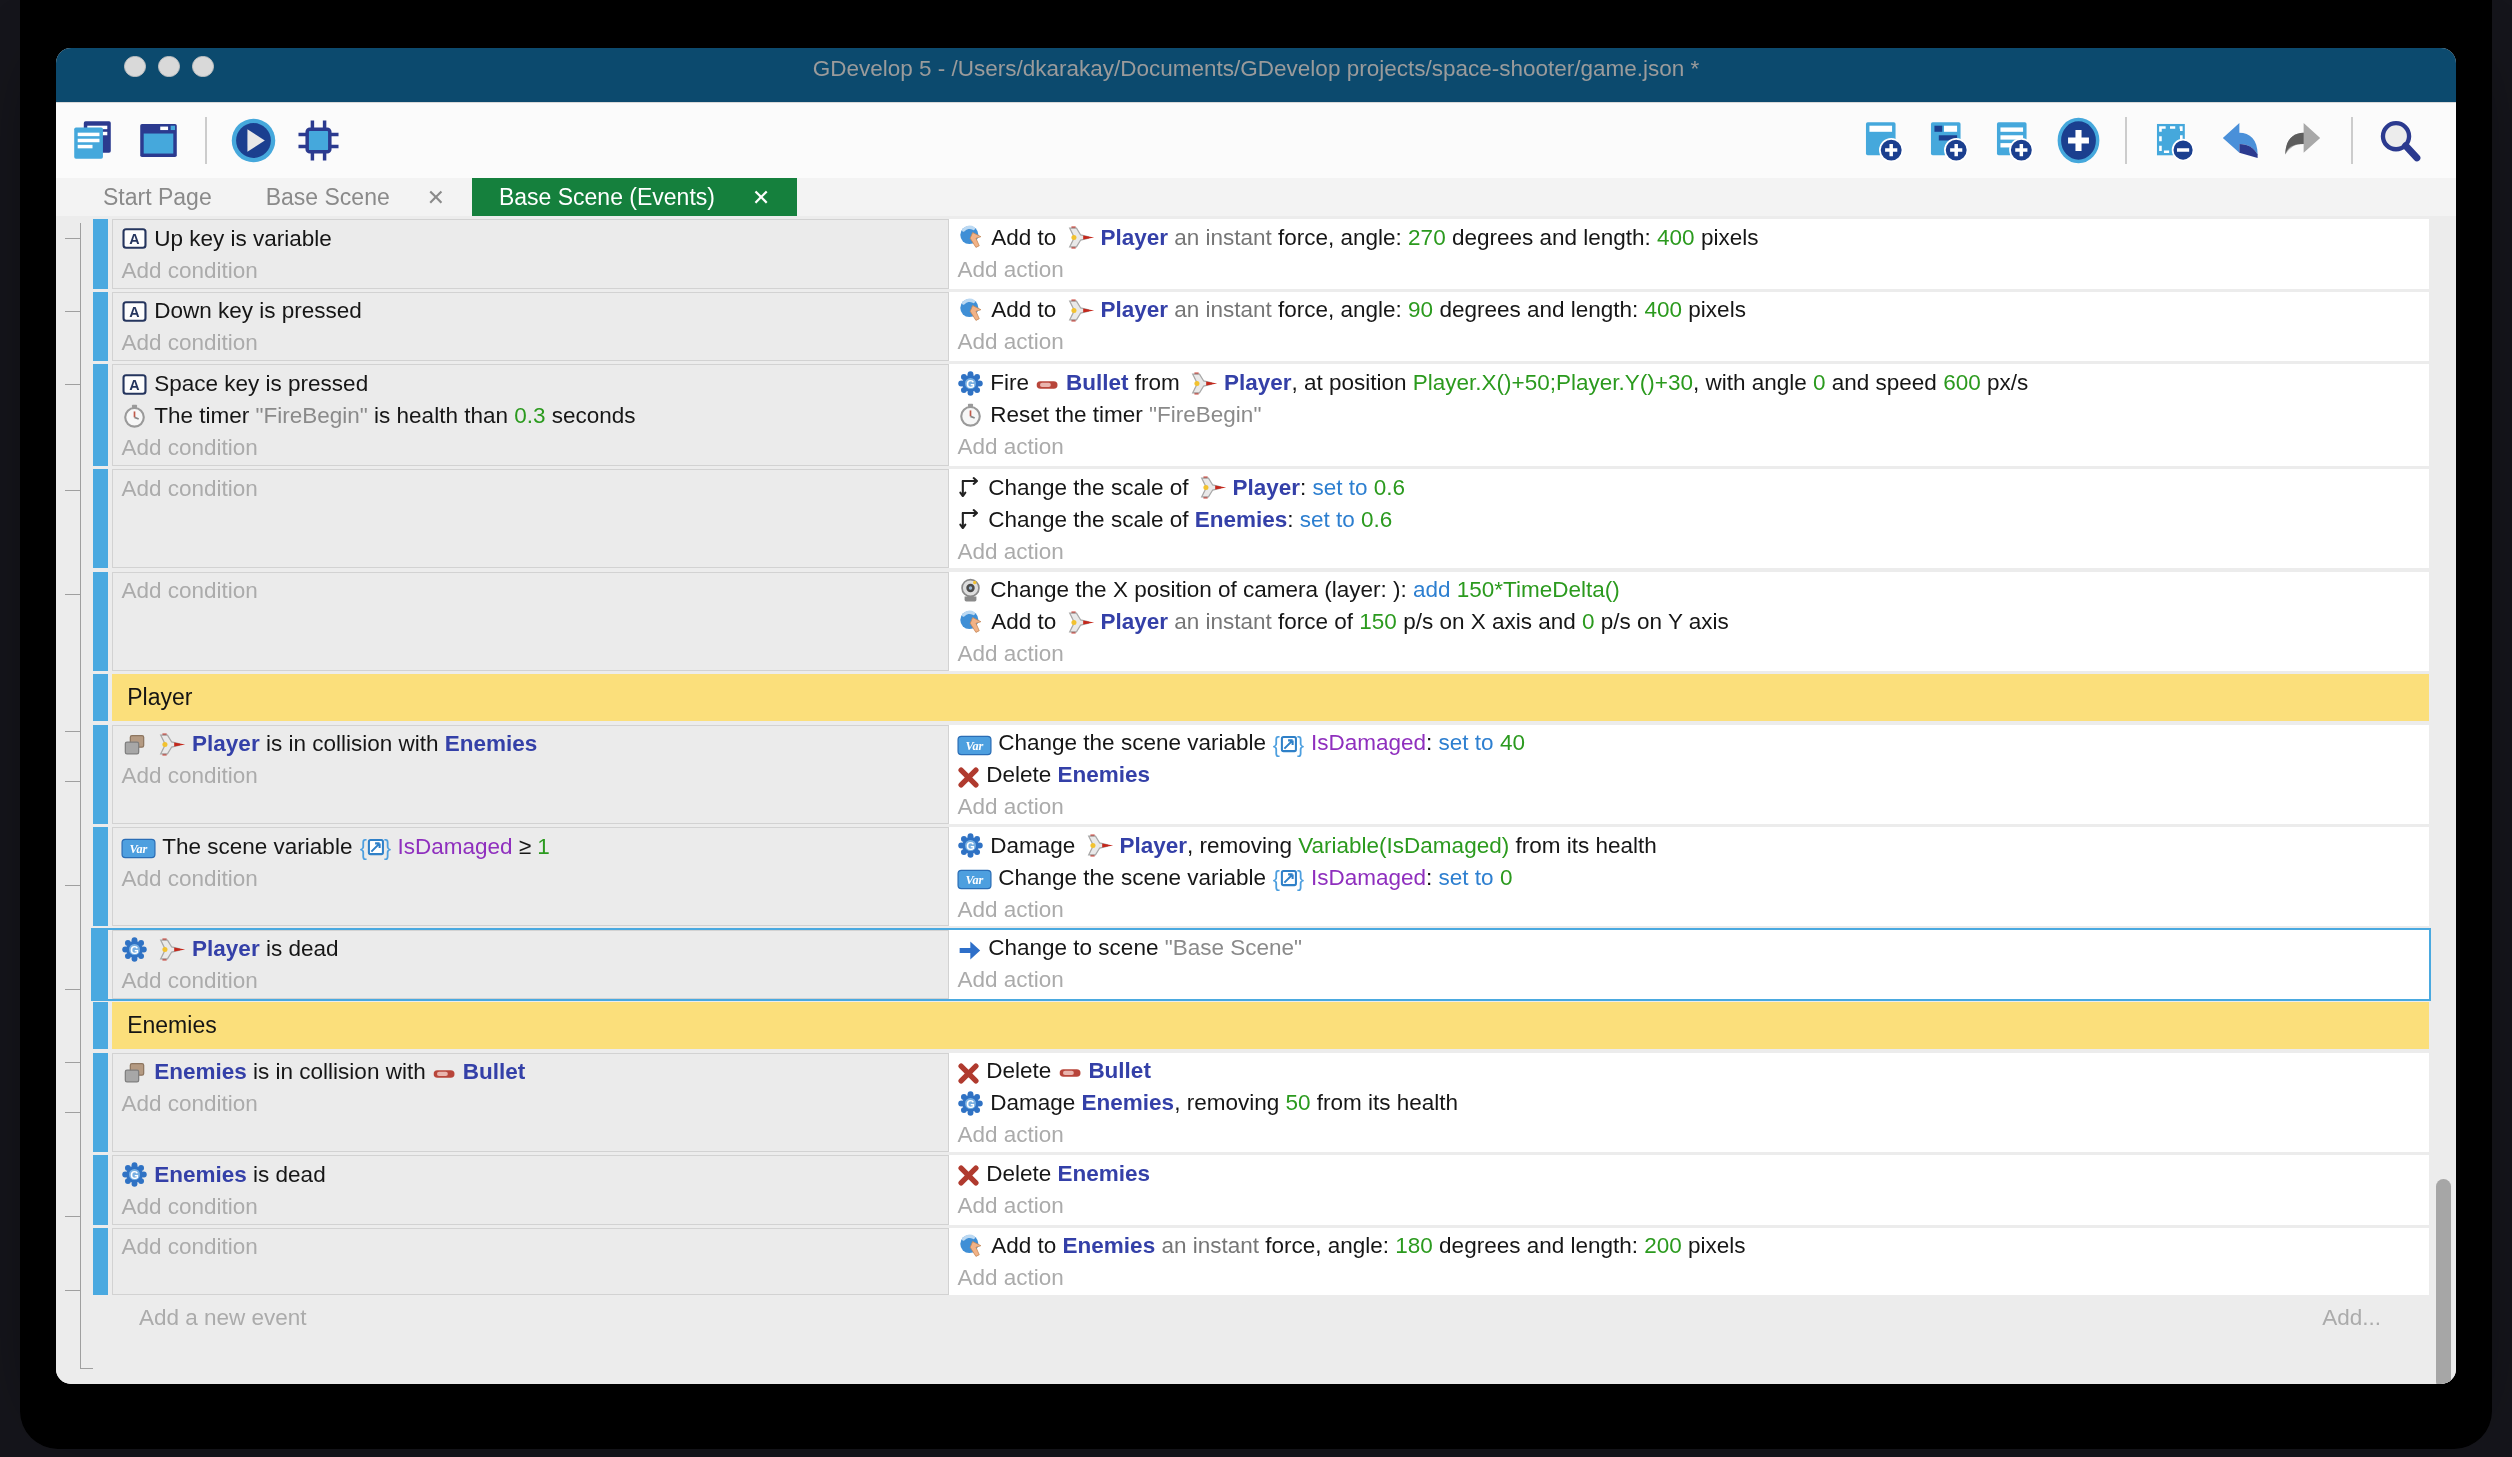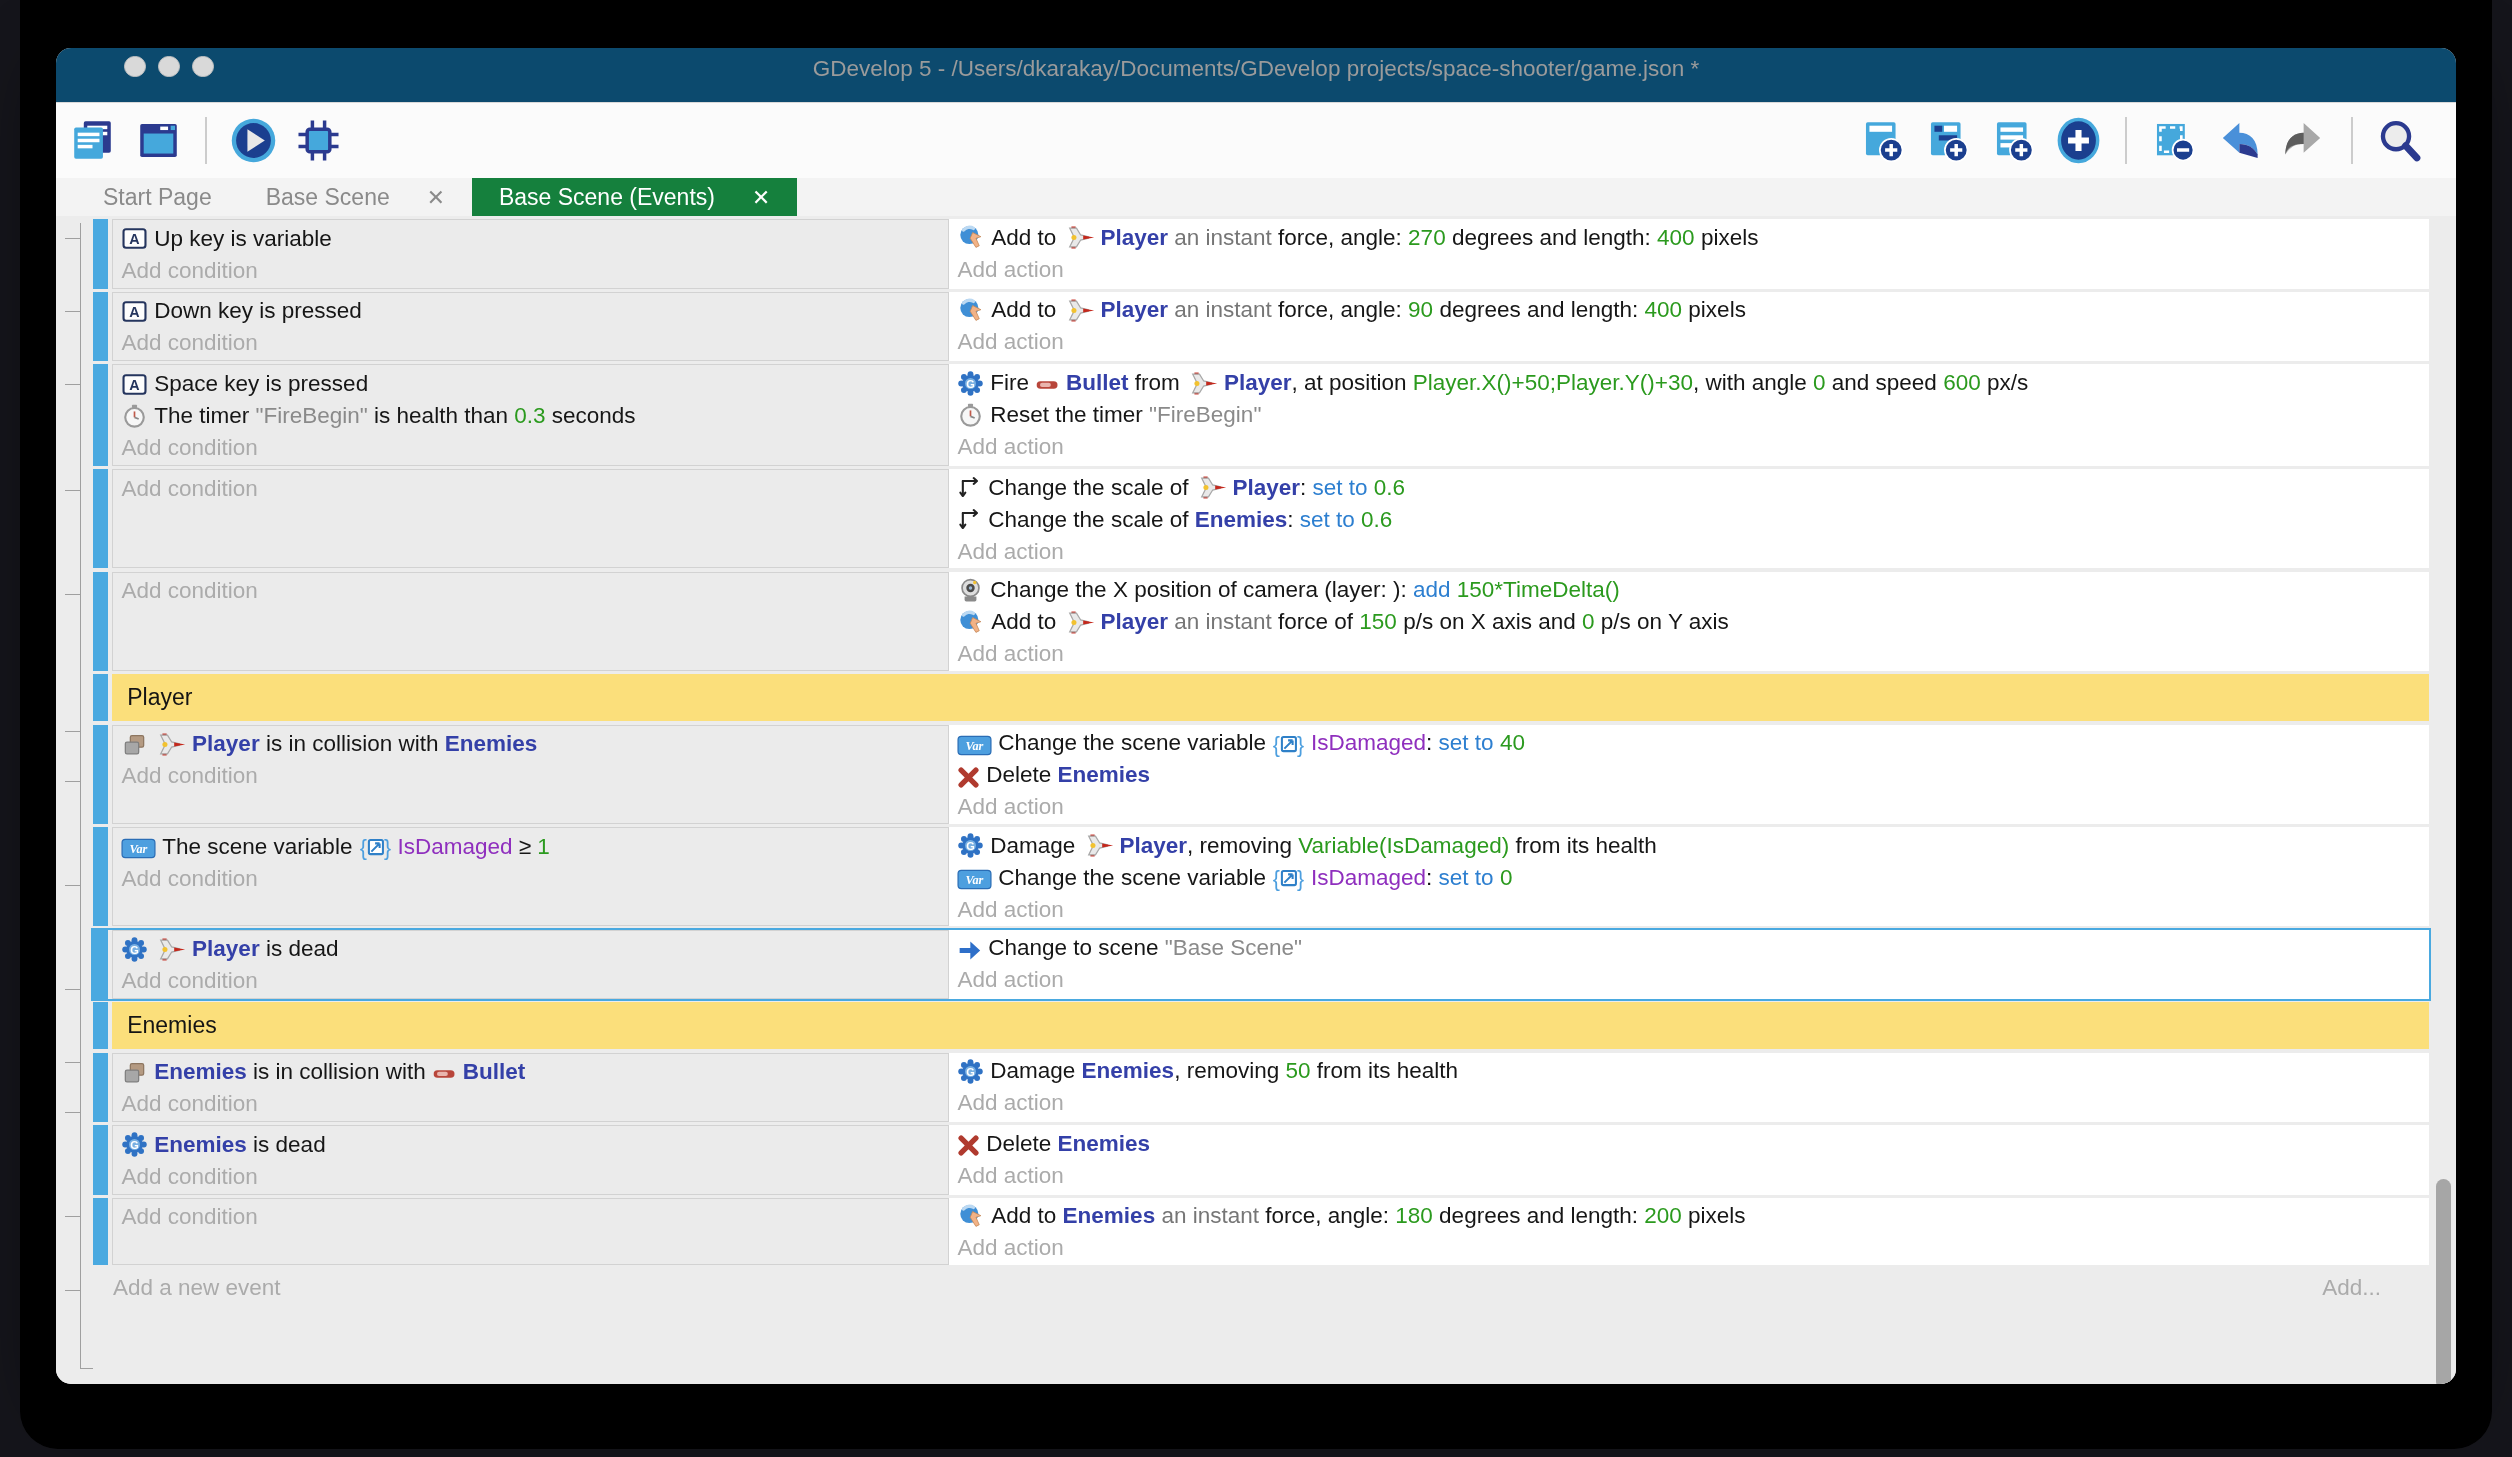--- a/index.html
+++ b/index.html
@@ -44,21 +44,21 @@
   .eicon { display:inline-block; margin-right:5.8px; }
   .eicon svg { vertical-align:-6.7px; }
   .s-p { color:#161616; } .s-mut { color:#767676; }
   .s-obj { color:#3440a8; font-weight:bold; }
   .s-num { color:#2b9a1e; } .s-blu { color:#2d7fd0; }
   .s-pur { color:#8f2fbe; } .s-q { color:#8a8a8a; }
   .tick { position:absolute; left:9.2px; width:15px; height:0.8px; background:#9f9f9f; }
   #treeline { position:absolute; left:24px; top:6.7px; width:0.8px; background:#9f9f9f; }
   #treecorner { position:absolute; left:24px; width:13.3px; height:0.8px; background:#9f9f9f; }
   .footer { display:flex; justify-content:space-between; margin:10px 75px 0 57px; font-size:22.5px; color:#ababab; }
-  .footer span { cursor:pointer; }
+  .footer span { cursor:pointer;margin-left:26px; }
   .scrollthumb { position:absolute; right:5px; top:963px; width:15px; height:210px;
                  background:#a6a6a6; border-radius:7.5px; }
 </style>
 </head>
 <body>
 
 <div class="desktop-black"></div>
 
 <div class="window">
   <div class="titlebar">
@@ -489,20 +489,26 @@
               <div class="line"><span class="eicon"><svg width="27" height="25" viewBox="0 0 32 30">
                     <rect x="11" y="3" width="16" height="14" rx="2" fill="#b49a82" stroke="#8d7660" stroke-width="1.5"></rect>
                     <rect x="5" y="11" width="16" height="14" rx="2" fill="#a7a7a7" stroke="#7e7e7e" stroke-width="1.5"></rect>
                   </svg></span><span class="s-obj">Enemies</span><span class="s-p"> is in collision with </span><span class="eicon"><svg width="25" height="25" viewBox="0 0 30 30">
                     <rect x="2" y="11" width="25" height="9" rx="4.5" fill="#b8453a"></rect>
                     <rect x="6" y="13" width="13" height="5" rx="2.5" fill="#e9b5ae"></rect>
                   </svg></span><span class="s-obj">Bullet</span></div>
               <div class="line addline">Add condition</div>
             </div>
             <div class="act">
+              <div class="line"><span class="eicon"><svg width="23" height="23" viewBox="0 0 28 28">
+                    <path d="M5 5 L23 23 M23 5 L5 23" stroke="#b03a2e" stroke-width="6.5" stroke-linecap="round"></path>
+                  </svg></span><span class="s-p">Delete </span><span class="eicon"><svg width="25" height="25" viewBox="0 0 30 30">
+                    <rect x="2" y="11" width="25" height="9" rx="4.5" fill="#b8453a"></rect>
+                    <rect x="6" y="13" width="13" height="5" rx="2.5" fill="#e9b5ae"></rect>
+                  </svg></span><span class="s-obj">Bullet</span></div>
               <div class="line"><span class="eicon"><svg width="27" height="27" viewBox="0 0 32 32" style="font-size:27px">
                     <g fill="#2f72c4">
                       <circle cx="16" cy="5" r="3.5"></circle>
                       <circle cx="16" cy="27" r="3.5"></circle>
                       <circle cx="5" cy="16" r="3.5"></circle>
                       <circle cx="27" cy="16" r="3.5"></circle>
                       <circle cx="8.2" cy="8.2" r="3.5"></circle>
                       <circle cx="23.8" cy="8.2" r="3.5"></circle>
                       <circle cx="8.2" cy="23.8" r="3.5"></circle>
                       <circle cx="23.8" cy="23.8" r="3.5"></circle>

